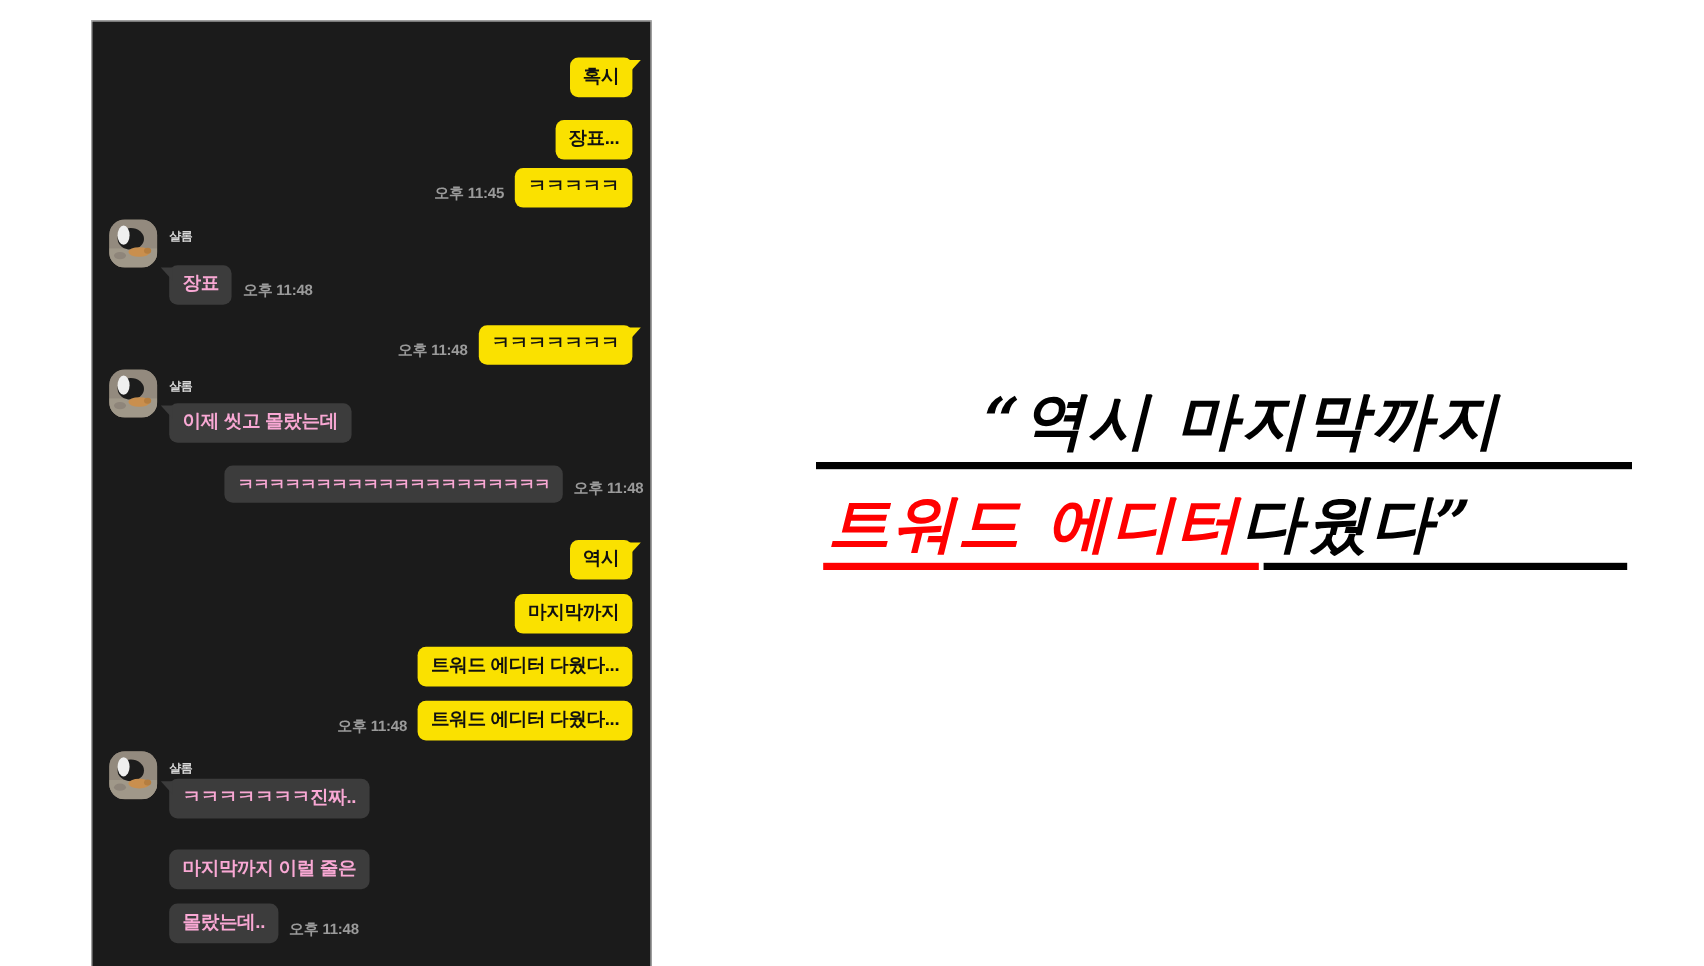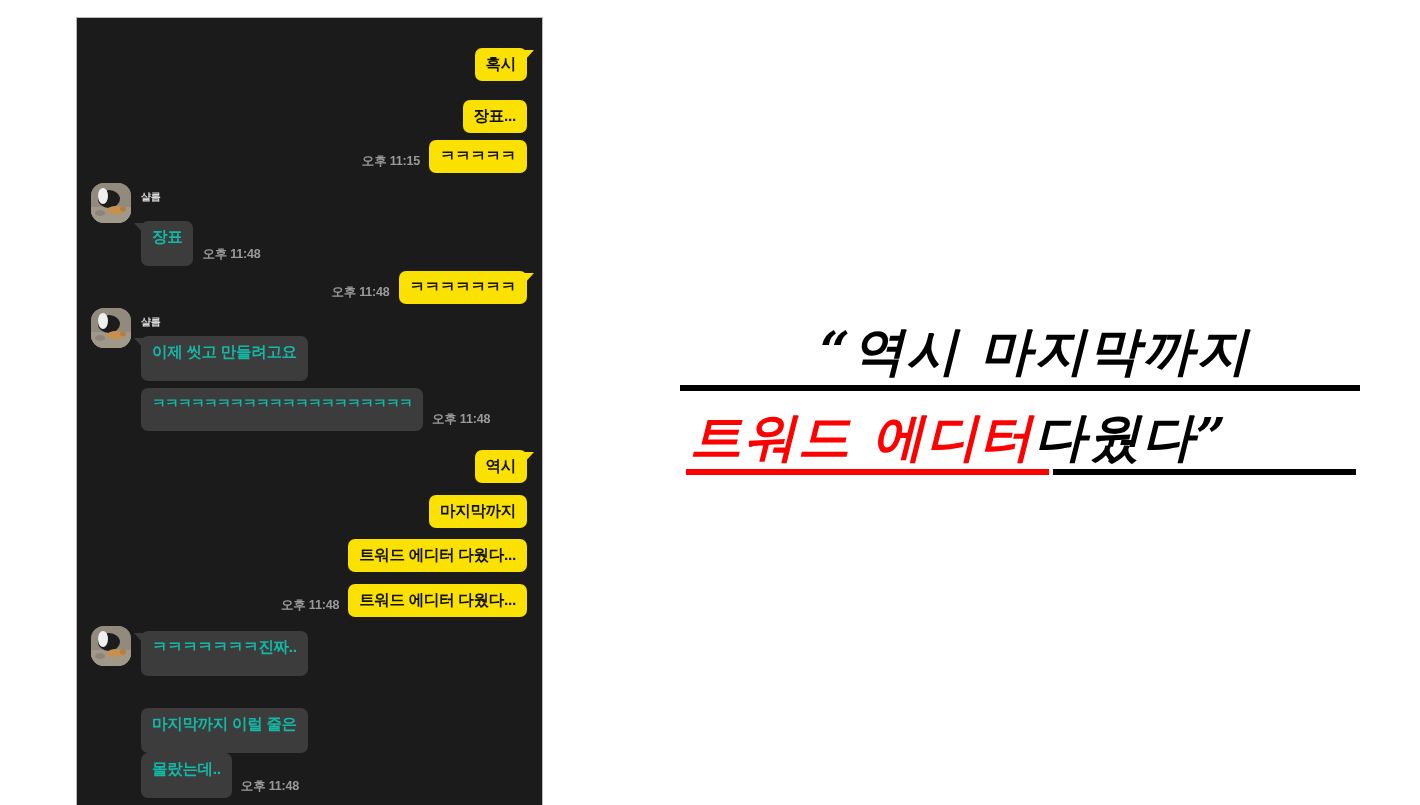--- a/index.html
+++ b/index.html
@@ -65,23 +65,23 @@
     border-bottom: 11px solid transparent;
   }
 
   
   .in-row {
     left: 0;
   }
   .bubble-in {
     position: relative;
     background: #3c3c3c;
-    color: #14b8a6;
+    color: #f9a8d4;
     border-radius: 7px;
-    padding: 7px 11px 20px 11px;
+    padding: 7px 11px 8px 11px;
     font-size: 15.5px;
     font-weight: 700;
     line-height: 1.15;
     letter-spacing: -0.3px;
     white-space: nowrap;
   }
   .bubble-in.tail::before {
     content: "";
     position: absolute;
     top: 2px;
@@ -164,21 +164,21 @@
 
   <div class="msg-row out-row" style="top:30px;">
     <div class="bubble-out tail">혹시</div>
   </div>
 
   <div class="msg-row out-row" style="top:82px;">
     <div class="bubble-out">장표...</div>
   </div>
 
   <div class="msg-row out-row" style="top:122px;">
-    <div class="timestamp ts-left">오후 11:15</div>
+    <div class="timestamp ts-left">오후 11:45</div>
     <div class="bubble-out">ㅋㅋㅋㅋㅋ</div>
   </div>
 
   <div class="avatar" style="left:14px; top:165px;">
     <svg width="40" height="40" viewBox="0 0 40 40" aria-hidden="true">
       <rect width="40" height="40" fill="#938a7e"></rect>
       <rect y="24" width="40" height="16" fill="#a09889"></rect>
       <ellipse cx="18" cy="16" rx="11" ry="9" fill="#1c1c1c"></ellipse>
       <ellipse cx="12" cy="13" rx="5" ry="8" fill="#efefef"></ellipse>
       <ellipse cx="25" cy="27" rx="9" ry="4" fill="#c98f4e"></ellipse>
@@ -205,25 +205,25 @@
       <ellipse cx="18" cy="16" rx="11" ry="9" fill="#1c1c1c"></ellipse>
       <ellipse cx="12" cy="13" rx="5" ry="8" fill="#efefef"></ellipse>
       <ellipse cx="25" cy="27" rx="9" ry="4" fill="#c98f4e"></ellipse>
       <ellipse cx="32" cy="26" rx="3" ry="2.5" fill="#b57e40"></ellipse>
       <ellipse cx="9" cy="30" rx="5" ry="3" fill="#8e857a"></ellipse>
     </svg>
   </div>
   <div class="sender-name" style="left:64px; top:297px;">샬롬</div>
 
   <div class="msg-row in-row" style="top:318px; left:64px;">
-    <div class="bubble-in tail">이제 씻고 만들려고요</div>
+    <div class="bubble-in tail">이제 씻고 몰랐는데</div>
   </div>
 
   <div class="msg-row in-row" style="top:370px; left:64px;">
-    <div class="bubble-in" style="font-size:14px; letter-spacing:-1px;">ㅋㅋㅋㅋㅋㅋㅋㅋㅋㅋㅋㅋㅋㅋㅋㅋㅋㅋㅋㅋ</div>
+    <div class="bubble-in" style="font-size:14px; letter-spacing:-1px;margin-left:46px;">ㅋㅋㅋㅋㅋㅋㅋㅋㅋㅋㅋㅋㅋㅋㅋㅋㅋㅋㅋㅋ</div>
     <div class="timestamp ts-right">오후 11:48</div>
   </div>
 
   <div class="msg-row out-row" style="top:432px;">
     <div class="bubble-out tail">역시</div>
   </div>
 
   <div class="msg-row out-row" style="top:477px;">
     <div class="bubble-out">마지막까지</div>
   </div>
@@ -243,21 +243,21 @@
       <rect y="24" width="40" height="16" fill="#a09889"></rect>
       <ellipse cx="18" cy="16" rx="11" ry="9" fill="#1c1c1c"></ellipse>
       <ellipse cx="12" cy="13" rx="5" ry="8" fill="#efefef"></ellipse>
       <ellipse cx="25" cy="27" rx="9" ry="4" fill="#c98f4e"></ellipse>
       <ellipse cx="32" cy="26" rx="3" ry="2.5" fill="#b57e40"></ellipse>
       <ellipse cx="9" cy="30" rx="5" ry="3" fill="#8e857a"></ellipse>
     </svg>
   </div>
   <div class="sender-name" style="left:64px; top:615px;">샬롬</div>
 
-  <div class="msg-row in-row" style="top:613px; left:64px;justify-content:center;">
+  <div class="msg-row in-row" style="top:631px; left:64px;justify-content:center;">
     <div class="bubble-in tail">ㅋㅋㅋㅋㅋㅋㅋ진짜..</div>
   </div>
 
   <div class="msg-row in-row" style="top:690px; left:64px;">
     <div class="bubble-in">마지막까지 이럴 줄은</div>
   </div>
 
   <div class="msg-row in-row" style="top:735px; left:64px;">
     <div class="bubble-in">몰랐는데..</div>
     <div class="timestamp ts-right">오후 11:48</div>

